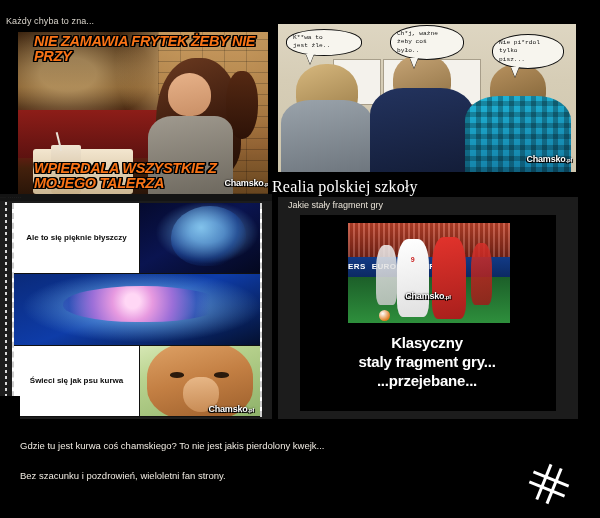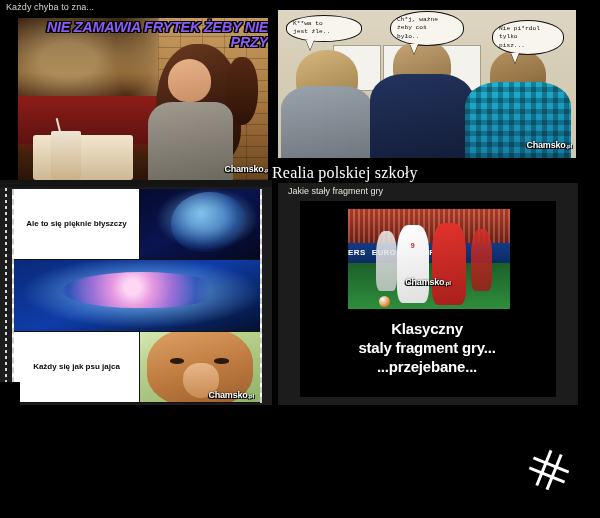--- a/index.html
+++ b/index.html
@@ -13,21 +13,21 @@
   }
 
   #stage {
     position: relative;
     width: 600px;
     height: 518px;
     background: #000000;
   }
 
   
-  .abs { position: absolute; }
+  .abs { position: absolute; margin-top: 14px; }
   .noselect { -webkit-user-select: none; user-select: none; }
 
   
   #top-caption {
     left: 6px; top: 1px;
     width: 250px; height: 13px;
     color: #d9d4cb;
     font-size: 9px;
     line-height: 13px;
     letter-spacing: .1px;
@@ -95,22 +95,22 @@
     border-radius: 2px 2px 4px 4px;
   }
   #meme-fries .straw {
     position: absolute; left: 16%; top: 62%; width: 2px; height: 12%;
     background: #e8e2d6; transform: rotate(-14deg);
   }
 
   .meme-top-text, .meme-bottom-text {
     position: absolute;
     left: 0; width: 100%;
-    text-align: right;
-    color: #8b5cf6;
+    text-align: left;
+    color: #f97316;
     font-family: "Liberation Sans", sans-serif;
     font-weight: bold;
     font-style: italic;
     letter-spacing: -.3px;
     text-transform: uppercase;
     text-shadow:
       -1.4px 0 #000, 1.4px 0 #000, 0 -1.4px #000, 0 1.4px #000,
       -1.4px -1.4px #000, 1.4px -1.4px #000, -1.4px 1.4px #000, 1.4px 1.4px #000;
     line-height: 1.02;
     white-space: pre-line;
@@ -469,20 +469,22 @@
     <div class="wall"></div>
     <div class="booth"></div>
     <div class="woman-hair"></div>
     <div class="woman-face"></div>
     <div class="ponytail"></div>
     <div class="woman-body"></div>
     <div class="tray"></div>
     <div class="cup"></div>
     <div class="straw"></div>
     <div class="meme-top-text noselect">NIE ZAMAWIA FRYTEK ŻEBY NIE PRZY</div>
+    <div class="meme-bottom-text noselect">WPIERDALA WSZYSTKIE  Z
+MOJEGO TALERZA</div>
     <div class="wm noselect"><span>Chamsko</span><span class="tld">.pl</span></div>
   </div>
 
   <div id="meme-school" class="abs">
     <div class="photo">
       <div class="sheet s1"></div>
       <div class="sheet s2"></div>
       <div class="sheet s3"></div>
 
       <div class="boy b1">
@@ -519,21 +521,21 @@
       <div class="brain-row">
         <div class="brain-text">Ale to się pięknie błyszczy</div>
         <div class="brain-img bi-skull"></div>
       </div>
 
       <div class="brain-row">
         <div class="brain-img bi-brain"></div>
       </div>
 
       <div class="brain-row">
-        <div class="brain-text">Każdy się jak psu jajca</div>
+        <div class="brain-text">Świeci się jak psu kurwa</div>
         <div class="brain-img bi-monkey">
           <span class="monkey-eye l"></span>
           <span class="monkey-eye r"></span>
         </div>
       </div>
 
       <div class="wm noselect"><span>Chamsko</span><span class="tld">.pl</span></div>
     </div>
   </div>
   <div id="brain-rail" class="abs"></div>
@@ -553,20 +555,24 @@
         <div class="pl-red"></div>
         <div class="ball"></div>
       </div>
       <div class="wm noselect"><span>Chamsko</span><span class="tld">.pl</span></div>
       <div class="caption noselect">Klasyczny
 staly fragment gry...
 ...przejebane...</div>
     </div>
   </div>
 
+  <div id="msg" class="abs">
+    <div class="line1">Gdzie tu jest kurwa coś chamskiego? To nie jest jakis pierdolony kwejk...</div>
+    <div class="line2">Bez szacunku i pozdrowień, wieloletni fan strony.</div>
+  </div>
 
   <div id="brand" class="abs noselect">
     <div class="mark">
       <span class="v1"></span>
         <span class="v2"></span>
       <span class="h1"></span>
         <span class="h2"></span>
     </div>
   </div>
 

